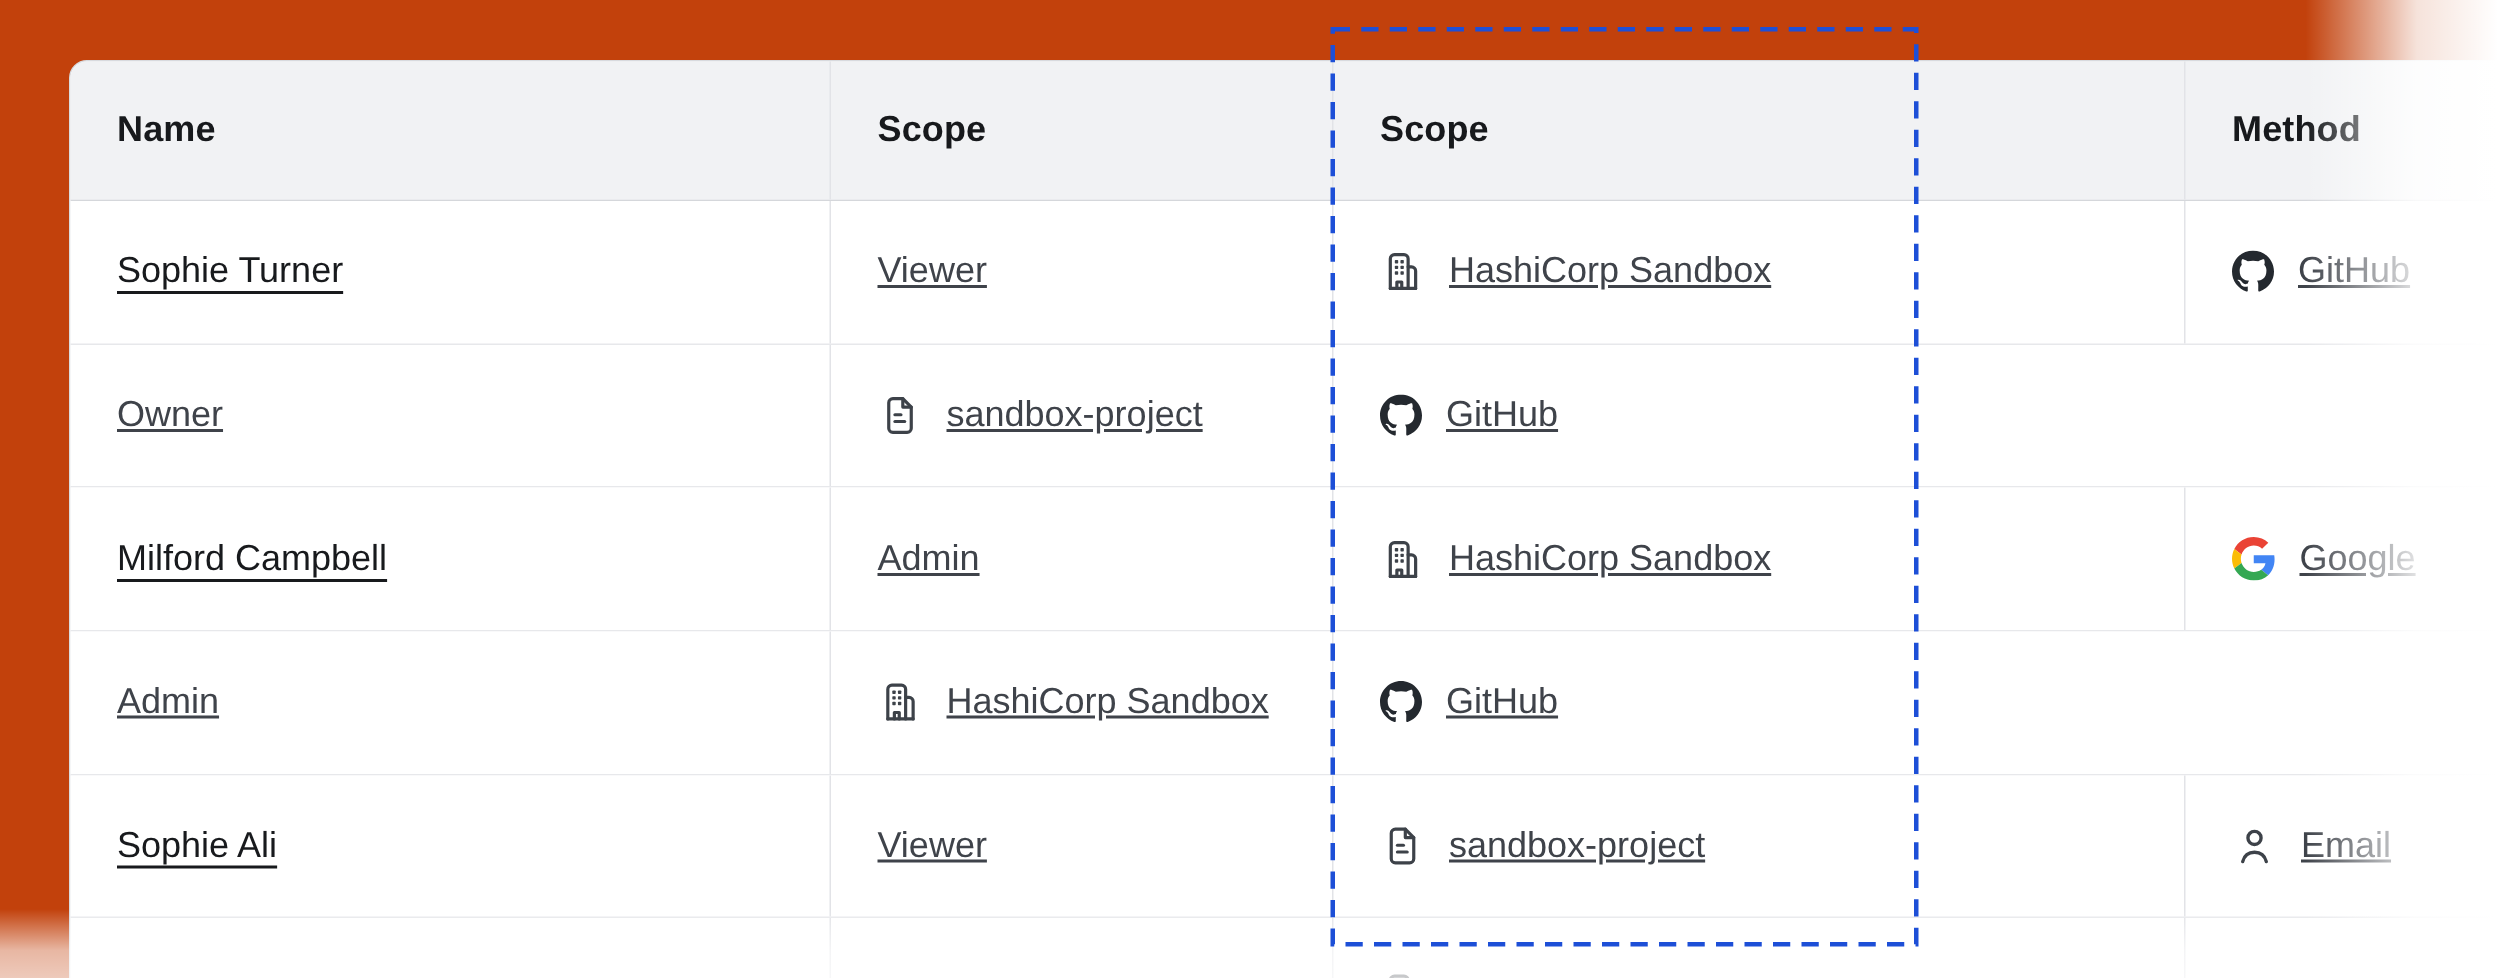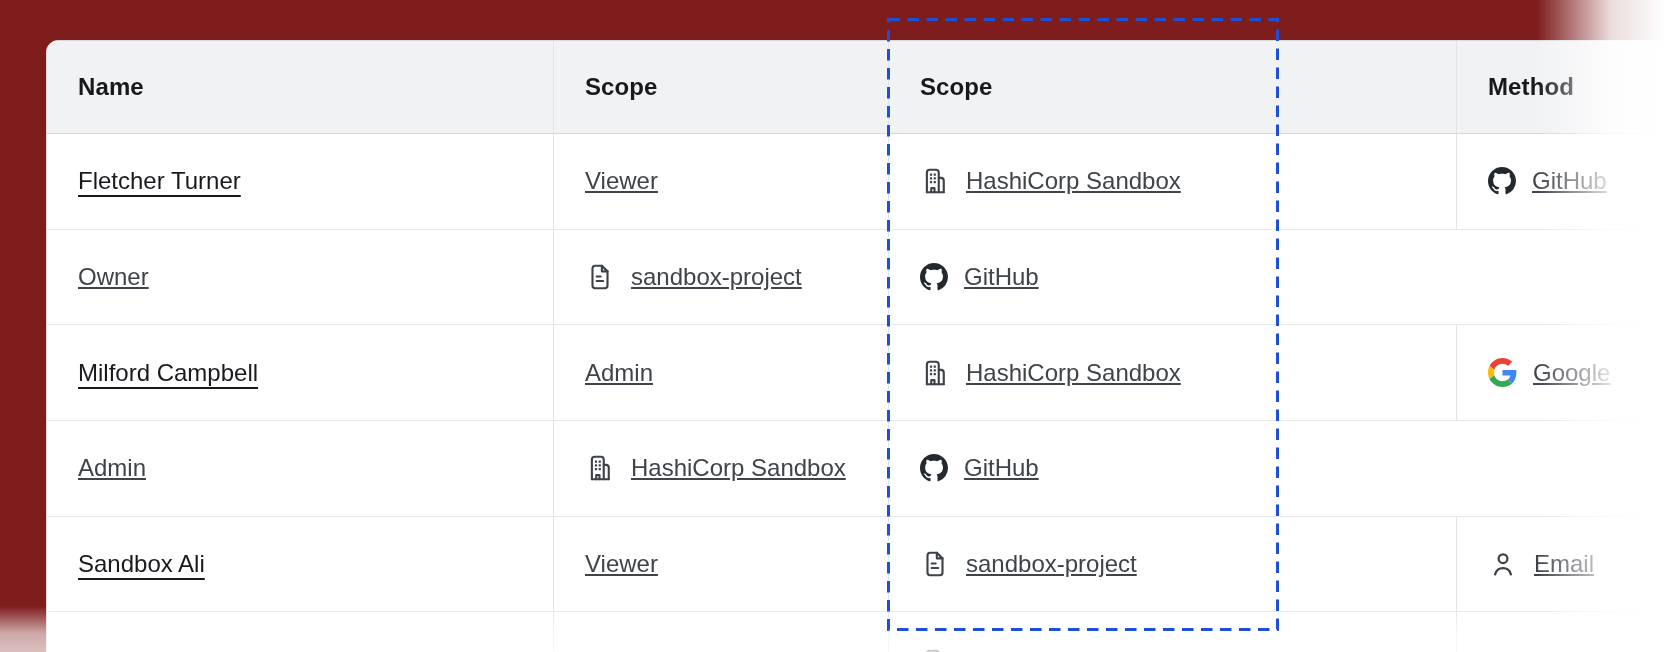--- a/index.html
+++ b/index.html
@@ -1,19 +1,19 @@
 <!DOCTYPE html>
 <html><head>
 <meta charset="utf-8">
 <style>
   html,body{margin:0;padding:0;background:#ffffff;}
   .stage{
     position:relative;
     width:1672px;height:652px;
-    background:#7f1d1d;
+    background:#c2410c;
     overflow:hidden;
     font-family:"Liberation Sans","DejaVu Sans",sans-serif;
   }
   .tablewrap{
     position:absolute;left:46px;top:40px;
     width:1762px;
     background:#ffffff;
     border:1px solid #d8dade;
     border-radius:12px 12px 0 0;
     box-sizing:border-box;
@@ -124,21 +124,21 @@
       <div class="cell">
         <span class="th">Scope</span>
       </div>
       <div class="cell last">
         <span class="th">Method</span>
       </div>
     </div>
 
     <div class="row">
       <div class="cell">
-        <a class="name-link">Fletcher Turner</a>
+        <a class="name-link">Sophie Turner</a>
       </div>
       <div class="cell">
         <span class="body-text">Viewer</span>
       </div>
       <div class="cell">
         <span class="icn">
             <svg width="30" height="30" viewBox="0 0 24 24">
               <use href="#ic-building"></use>
             </svg>
           </span>
@@ -218,21 +218,21 @@
             <svg width="28" height="28" viewBox="0 0 16 16">
               <use href="#ic-github"></use>
             </svg>
           </span>
         <span class="body-text">GitHub</span>
       </div>
     </div>
 
     <div class="row">
       <div class="cell">
-        <a class="name-link">Sandbox Ali</a>
+        <a class="name-link">Sophie Ali</a>
       </div>
       <div class="cell">
         <span class="body-text">Viewer</span>
       </div>
       <div class="cell">
         <span class="icn">
             <svg width="30" height="30" viewBox="0 0 24 24">
               <use href="#ic-file"></use>
             </svg>
           </span>

